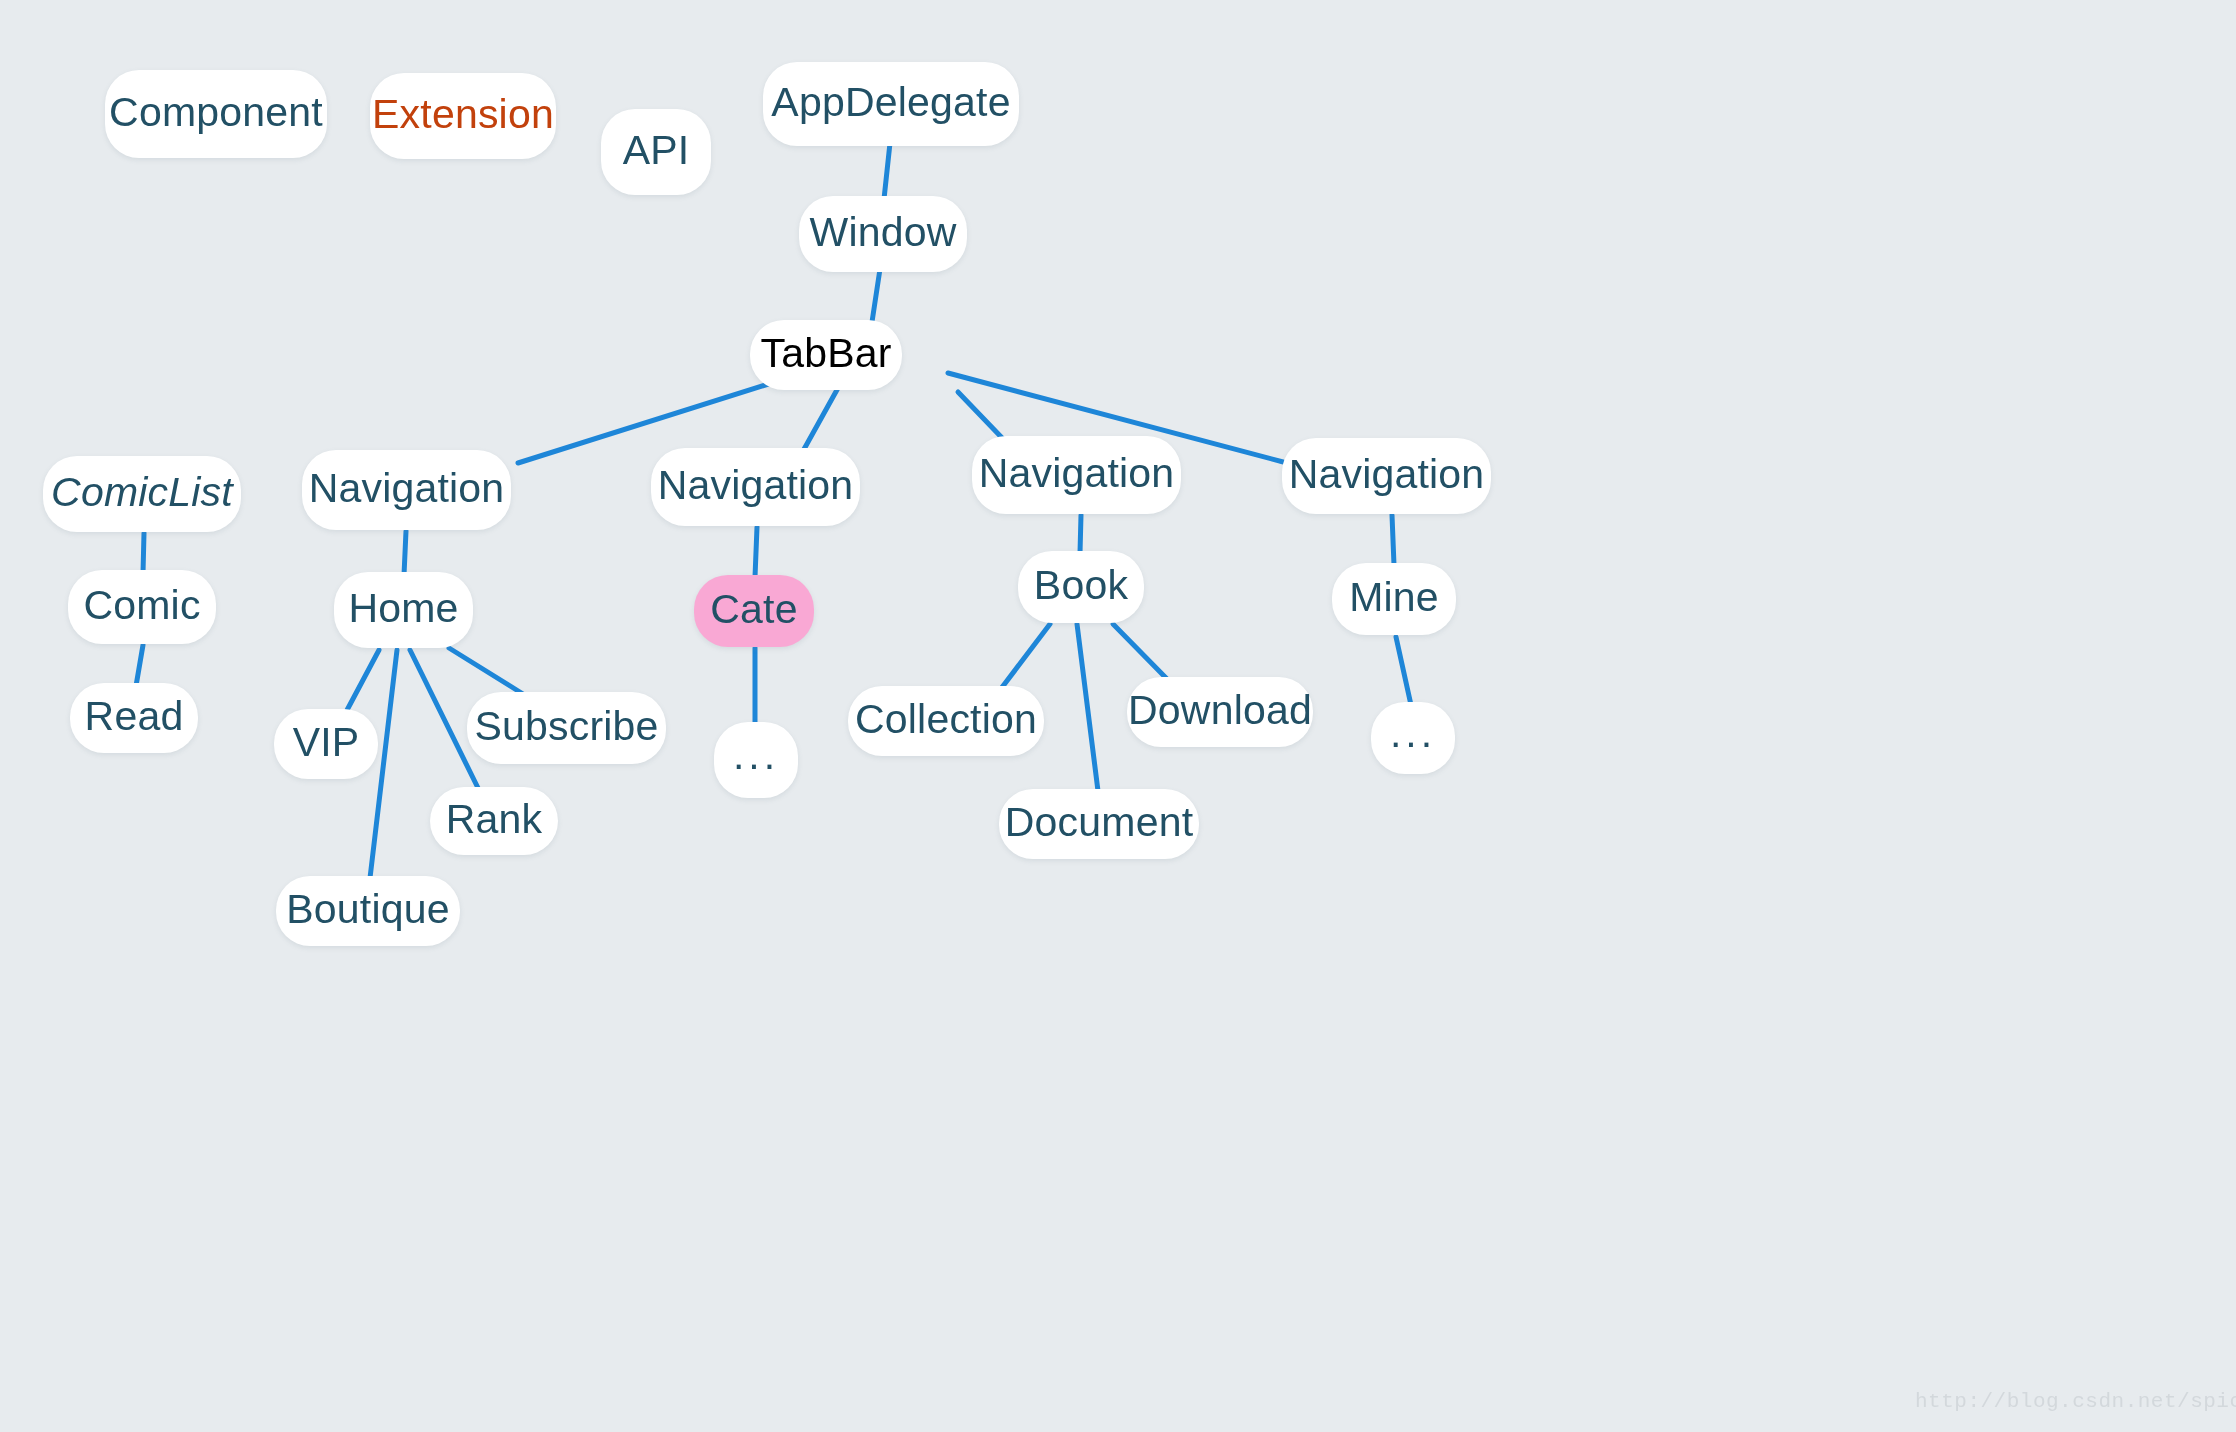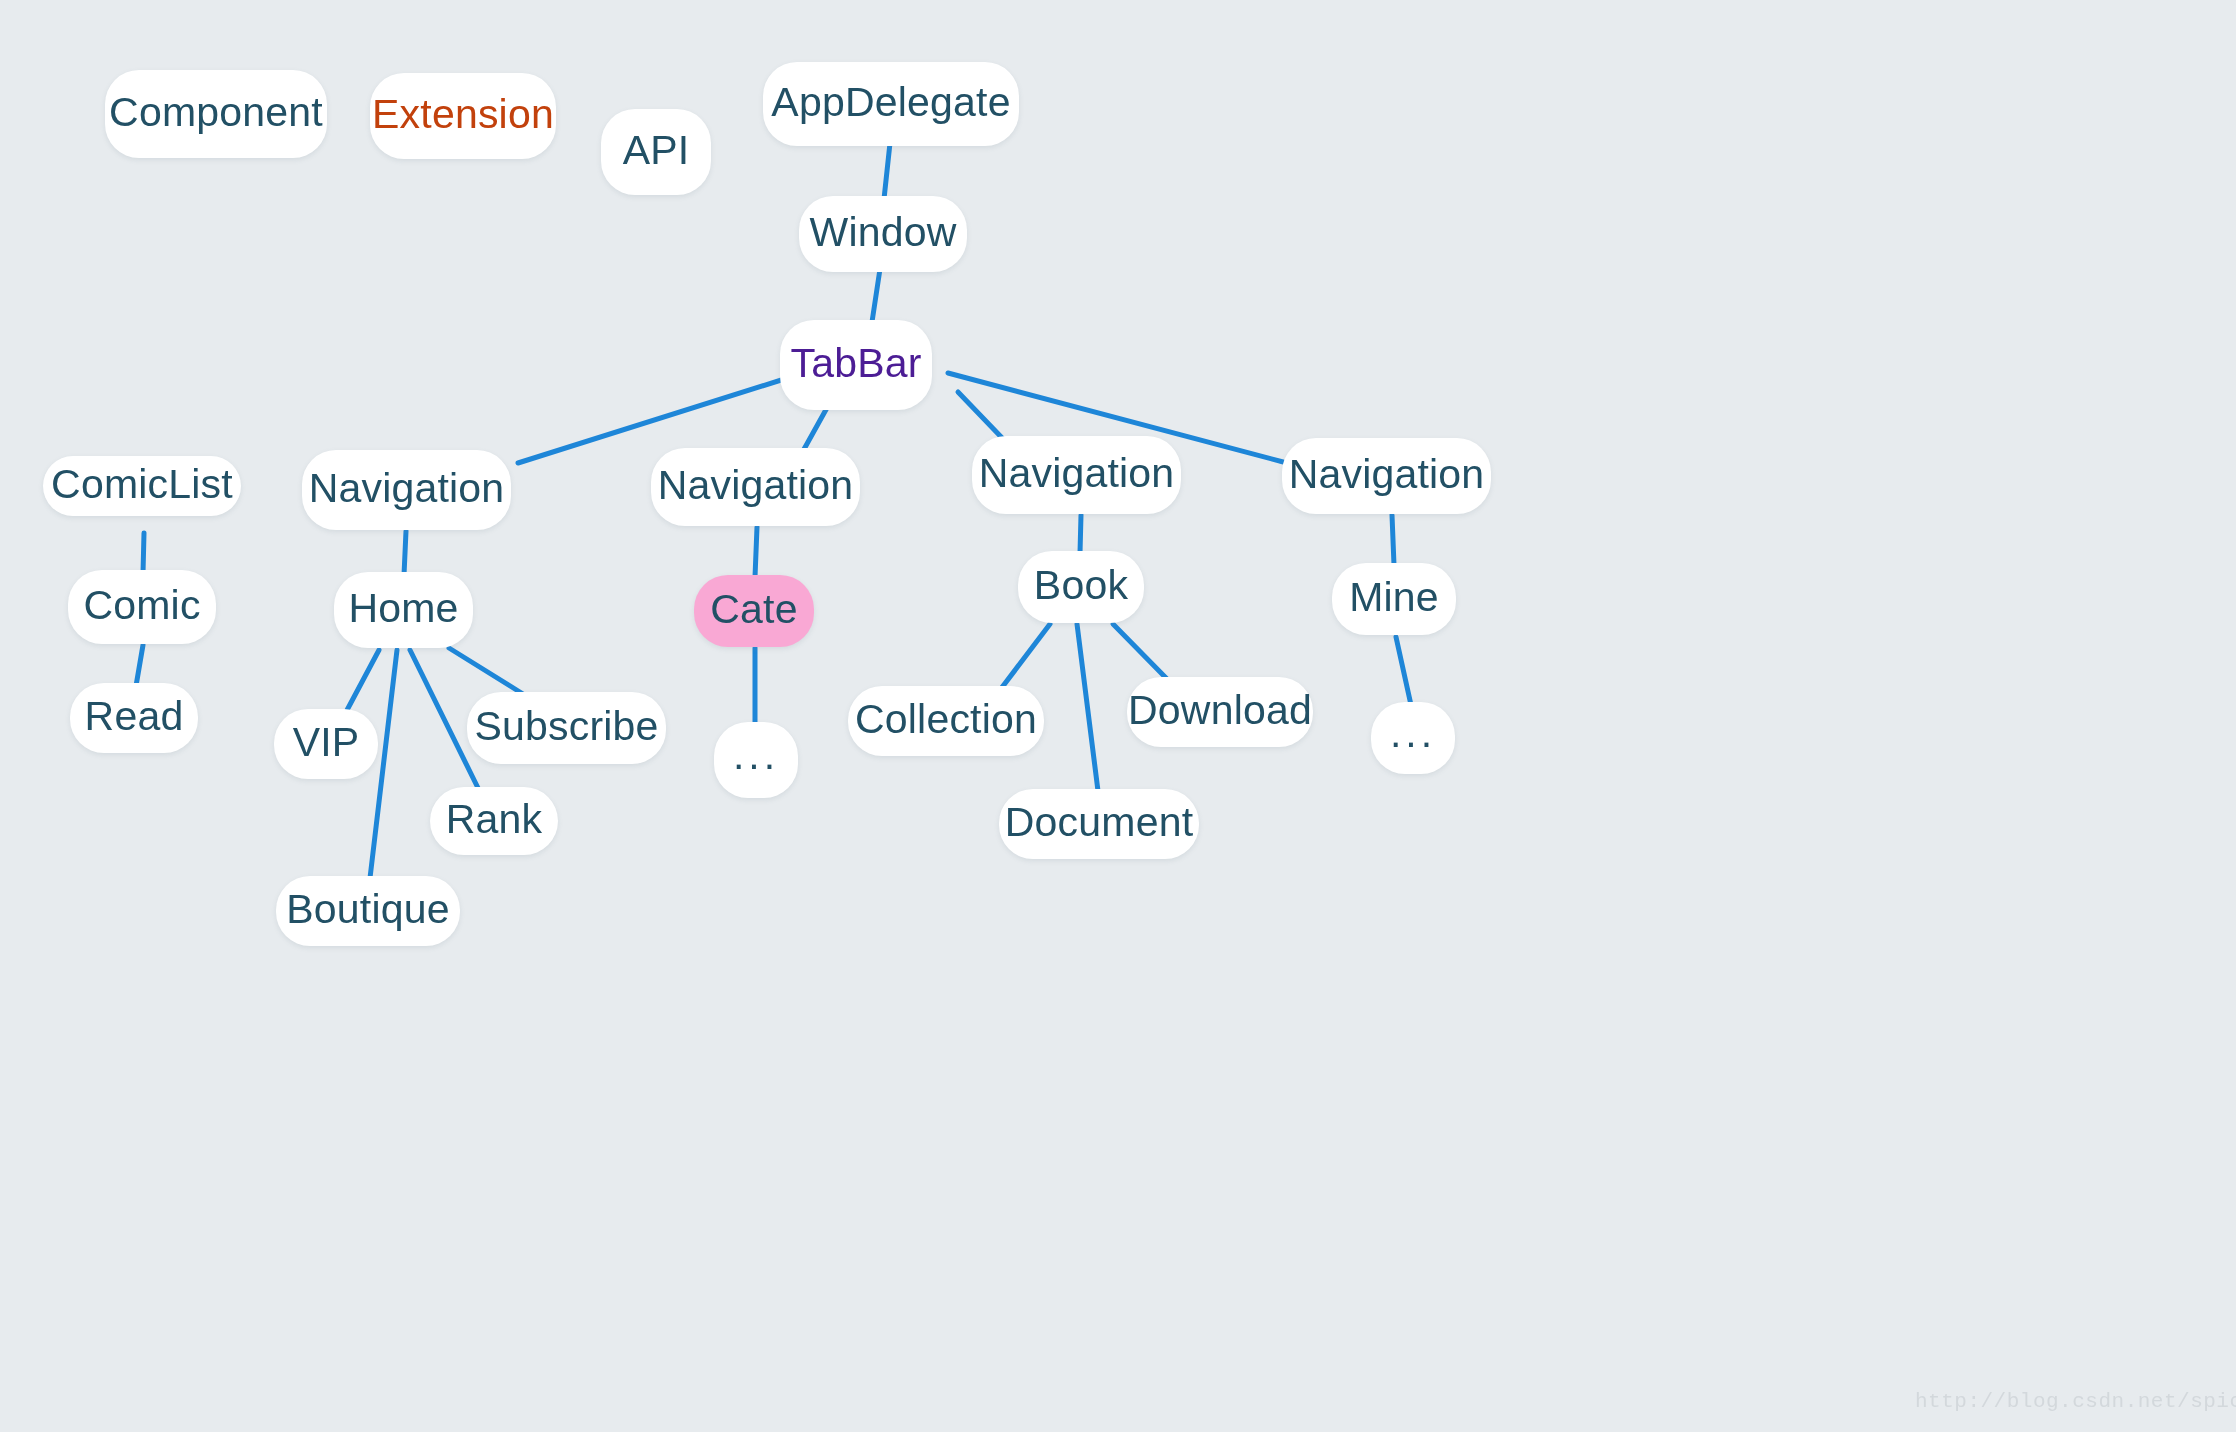--- a/index.html
+++ b/index.html
@@ -98,24 +98,24 @@
       </div>
       <div class="node" style="left: 601px; top: 72px; width: 110px; height: 86px; background: rgb(255, 255, 255); color: rgb(34, 80, 101); margin-top: 37px;">
         <span class="label">API</span>
       </div>
       <div class="node" style="left: 763px; top: 62px; width: 256px; height: 84px; background: rgb(255, 255, 255); color: rgb(34, 80, 101);">
         <span class="label">AppDelegate</span>
       </div>
       <div class="node" style="left: 799px; top: 196px; width: 168px; height: 76px; background: #ffffff; color: rgb(34, 80, 101);">
         <span class="label">Window</span>
       </div>
-      <div class="node" style="left: 780px; top: 320px; width: 152px; height: 90px; background: rgb(255, 255, 255); color: #4c1d95;">
+      <div class="node" style="left: 750px; top: 320px; width: 152px; height: 70px; background: rgb(255, 255, 255); color: #000000;">
         <span class="label">TabBar</span>
       </div>
-      <div class="node" style="left: 43px; top: 456px; width: 198px; height: 60px; background: rgb(255, 255, 255); color: rgb(34, 80, 101);">
+      <div class="node" style="left: 43px; top: 456px; width: 198px; height: 76px; background: rgb(255, 255, 255); color: rgb(34, 80, 101); font-style: italic;">
         <span class="label">ComicList</span>
       </div>
       <div class="node" style="left: 302px; top: 450px; width: 209px; height: 80px; background: rgb(255, 255, 255); color: rgb(34, 80, 101);">
         <span class="label">Navigation</span>
       </div>
       <div class="node" style="left: 651px; top: 448px; width: 209px; height: 78px; background: rgb(255, 255, 255); color: rgb(34, 80, 101);">
         <span class="label">Navigation</span>
       </div>
       <div class="node" style="left: 972px; top: 436px; width: 209px; height: 78px; background: rgb(255, 255, 255); color: rgb(34, 80, 101);">
         <span class="label">Navigation</span>

